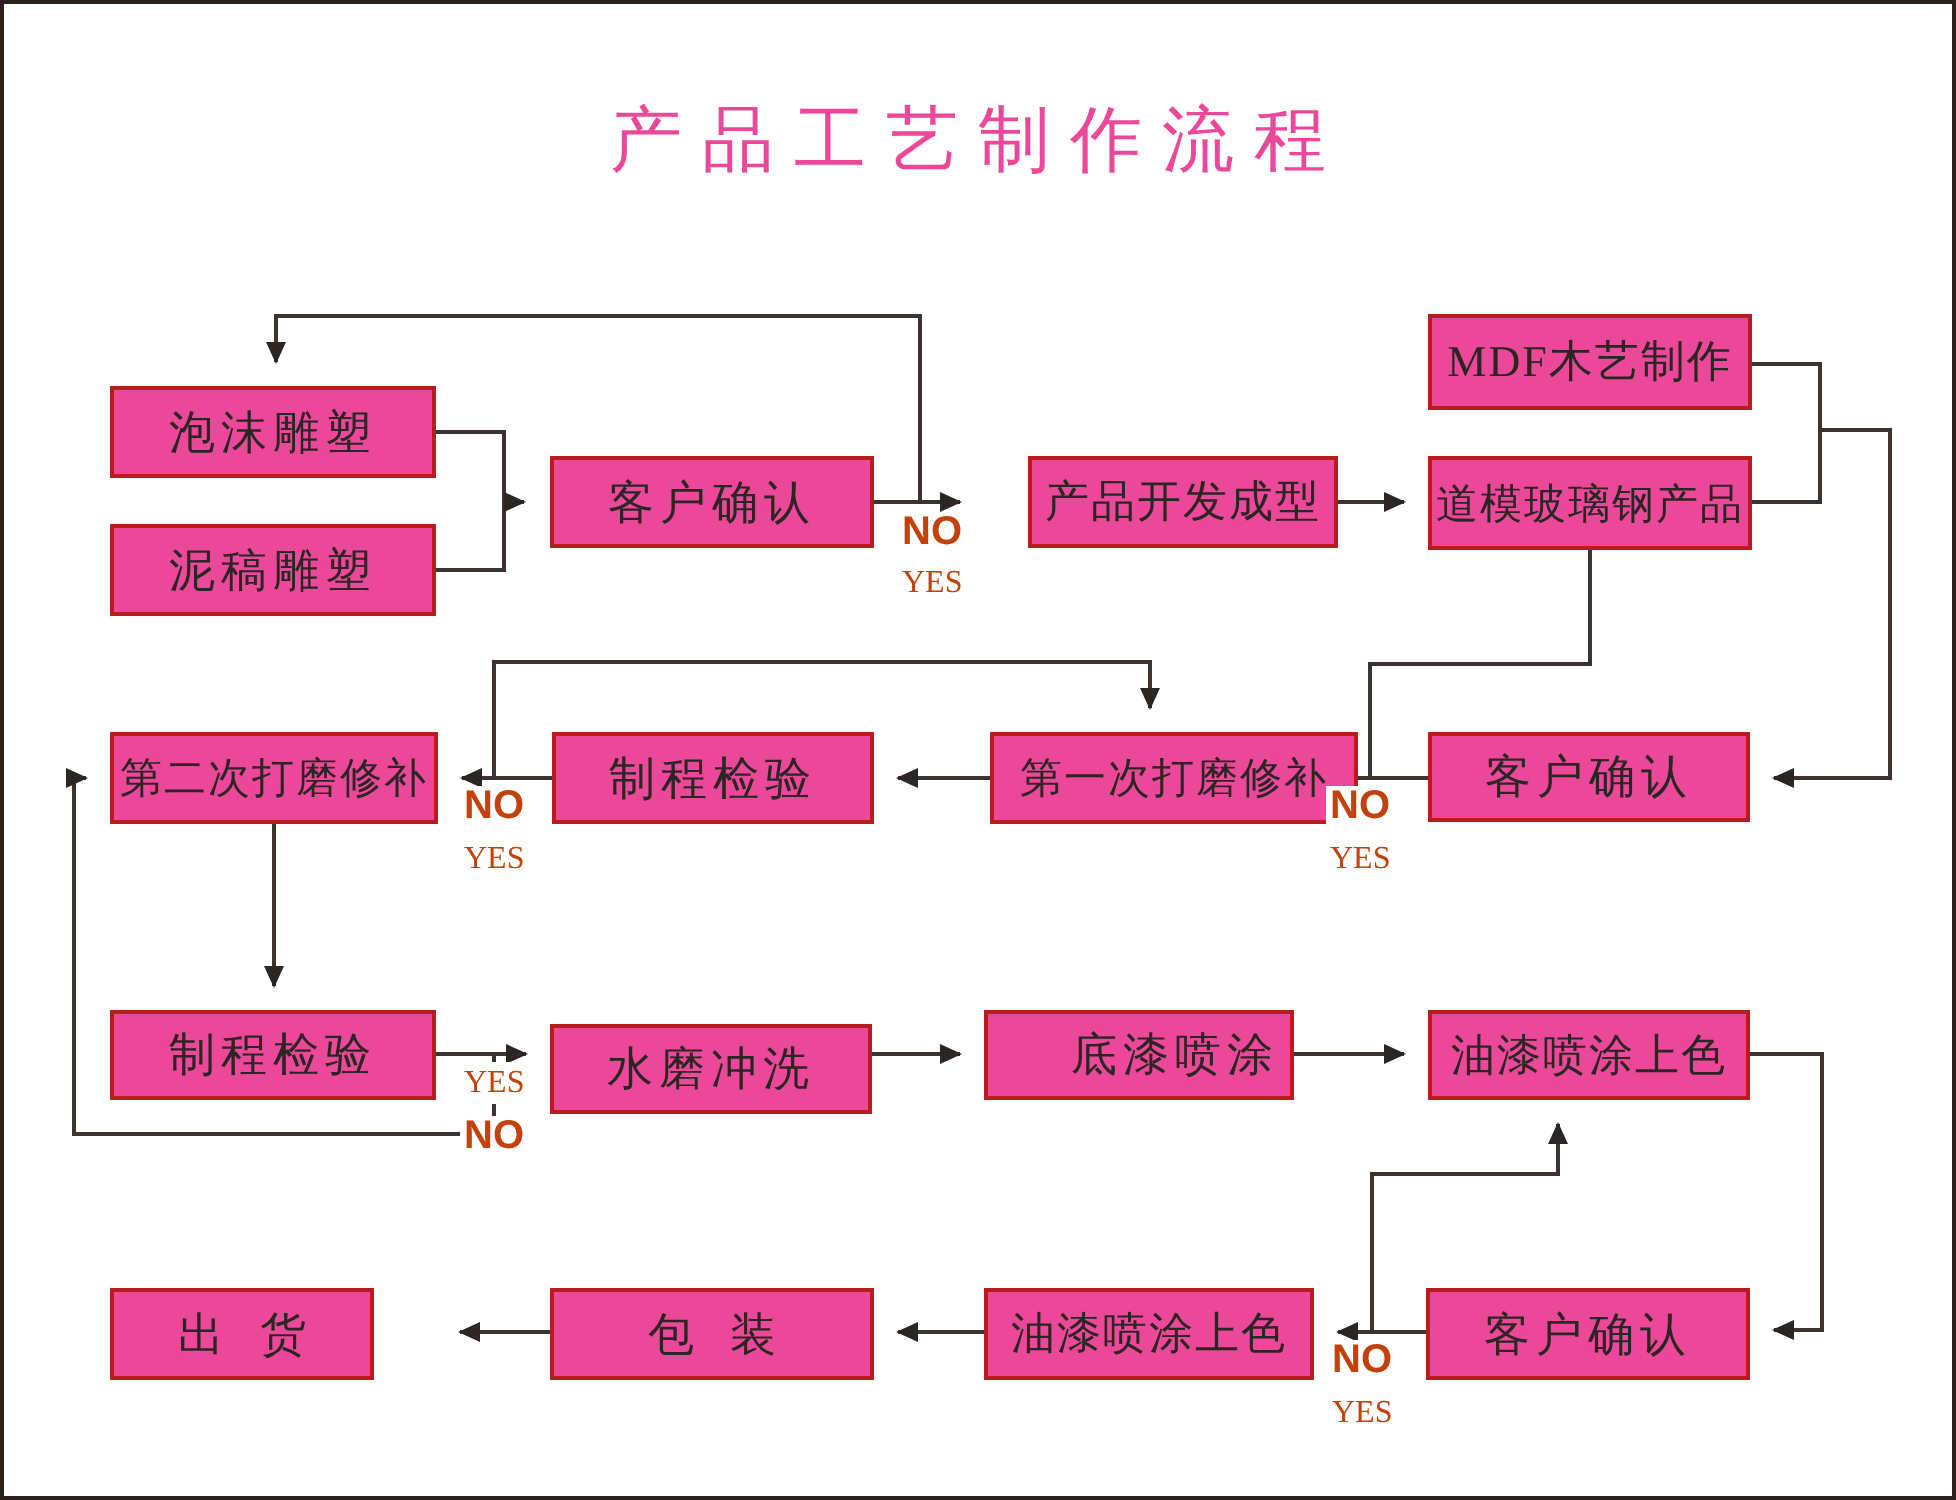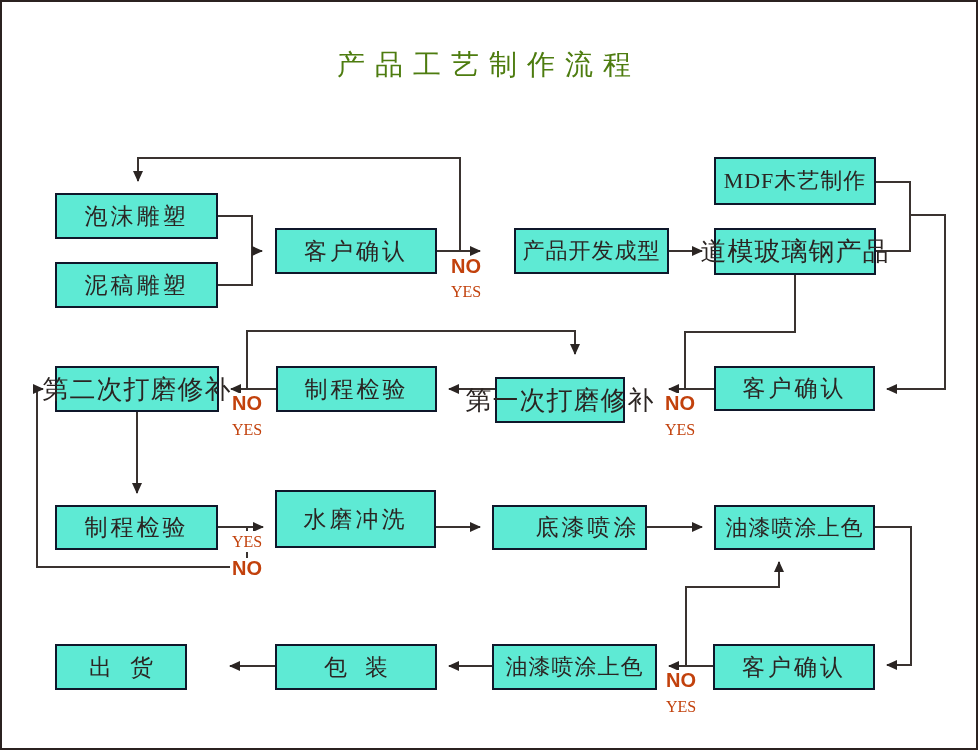--- a/index.html
+++ b/index.html
@@ -8,38 +8,38 @@
     width:978px;height:750px;
     background:#ffffff;
     border:2px solid #2b2220;
     box-sizing:border-box;
     overflow:hidden;
     font-family:"Liberation Serif","DejaVu Serif",serif;
   }
   .title{
     position:absolute;left:0;right:0;top:44px;
     text-align:center;
-    font-size:28px;
+    font-size:36px;
     letter-spacing:10px;
-    color:#4d7c0f;
+    color:#ec4899;
     white-space:nowrap;
   }
   .wires{position:absolute;left:0;top:0;z-index:1;}
   .node{
     position:absolute;
     box-sizing:border-box;
-    border:2px solid #0f172a;
-    background:#5eead4;
+    border:2px solid #b91c1c;
+    background:#ec4899;
     display:flex;align-items:center;justify-content:center;
     font-size:23px;letter-spacing:3px;
     color:#2b2523;
     z-index:2;
     white-space:nowrap;
   }
-  .node.long{font-size:26px;letter-spacing:1px;}
+  .node.long{font-size:21px;letter-spacing:1px;}
   .node.med{font-size:22px;letter-spacing:1px;}
   .node.wide{letter-spacing:18px;text-indent:18px;}
   .decision{
     position:absolute;
     z-index:3;
     background:#ffffff;
     padding:0 2px;
     line-height:21px;
     color:#c2410c;
     white-space:nowrap;
@@ -116,25 +116,25 @@
 
   <div class="node" style="left:53px;top:260px;width:163px;height:46px;">泥稿雕塑</div>
   <div class="node" style="left:53px;top:191px;width:163px;height:46px;">泡沫雕塑</div>
   <div class="node" style="left:273px;top:226px;width:162px;height:46px;">客户确认</div>
   <div class="node med" style="left:512px;top:226px;width:155px;height:46px;">产品开发成型</div>
   <div class="node med" style="left:712px;top:155px;width:162px;height:48px;">MDF木艺制作</div>
   <div class="node long" style="left:712px;top:226px;width:162px;height:47px;">道模玻璃钢产品</div>
 
   <div class="node long" style="left:53px;top:364px;width:164px;height:46px;">第二次打磨修补</div>
   <div class="node" style="left:274px;top:364px;width:161px;height:46px;">制程检验</div>
-  <div class="node long" style="left:493px;top:364px;width:130px;height:46px;margin-top:11px;">第一次打磨修补</div>
+  <div class="node long" style="left:493px;top:364px;width:184px;height:46px;">第一次打磨修补</div>
   <div class="node" style="left:712px;top:364px;width:161px;height:45px;">客户确认</div>
 
   <div class="node" style="left:53px;top:503px;width:163px;height:45px;">制程检验</div>
-  <div class="node" style="left:273px;top:488px;width:161px;height:58px;">水磨冲洗</div>
+  <div class="node" style="left:273px;top:510px;width:161px;height:45px;">水磨冲洗</div>
   <div class="node" style="left:490px;top:503px;width:155px;height:45px;padding-left:36px;">底漆喷涂</div>
   <div class="node med" style="left:712px;top:503px;width:161px;height:45px;">油漆喷涂上色</div>
 
   <div class="node wide" style="left:53px;top:642px;width:132px;height:46px;">出货</div>
   <div class="node wide" style="left:273px;top:642px;width:162px;height:46px;">包装</div>
   <div class="node med" style="left:490px;top:642px;width:165px;height:46px;">油漆喷涂上色</div>
   <div class="node" style="left:711px;top:642px;width:162px;height:46px;">客户确认</div>
 
   <div class="decision no" style="left:447px;top:226px;">NO</div>
   <div class="decision yes" style="left:447px;top:251px;">YES</div>

